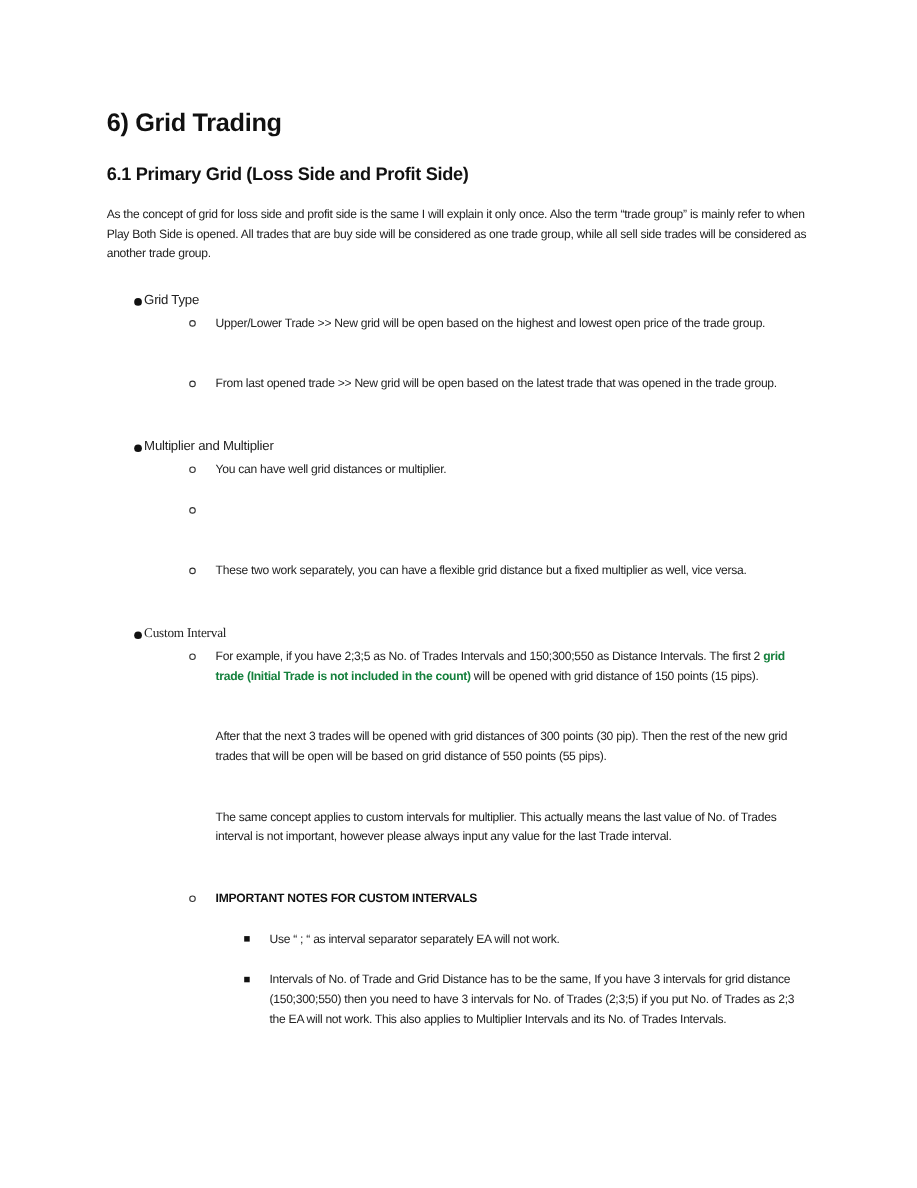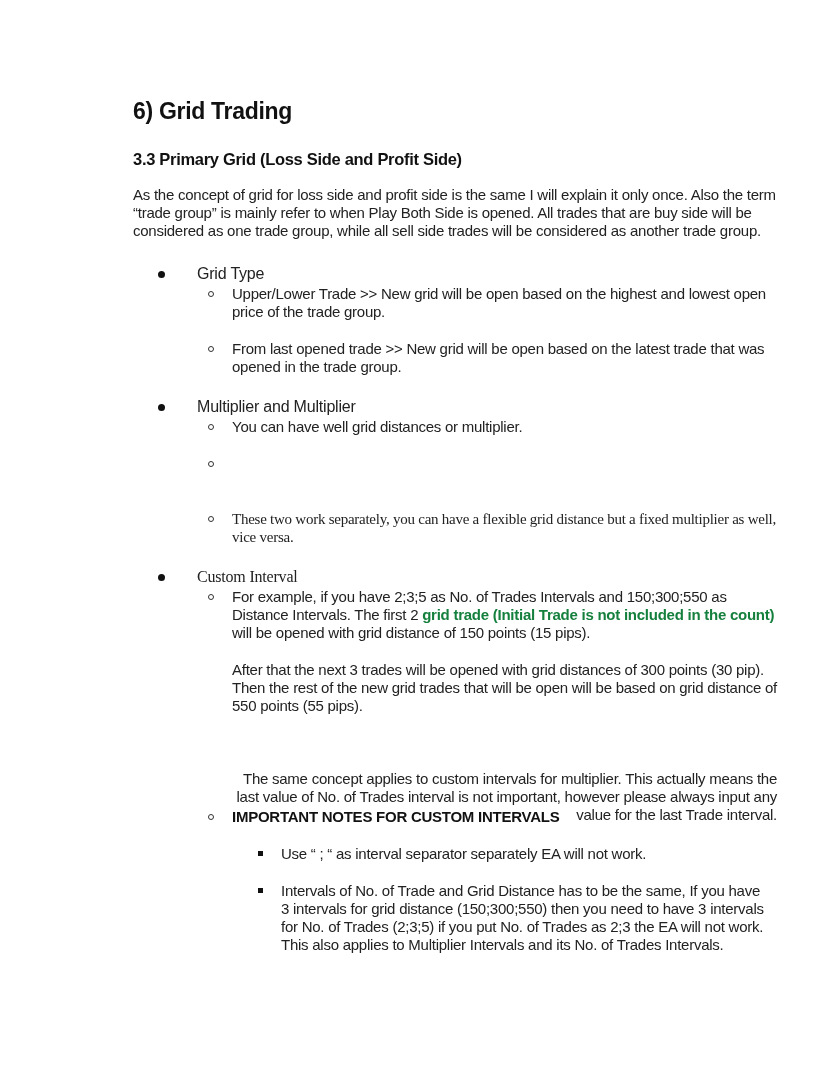--- a/index.html
+++ b/index.html
@@ -11,56 +11,56 @@
       width: 834px;
       height: 1080px;
       position: relative;
       overflow: hidden;
       font-family: "Liberation Sans", sans-serif;
       color: #1a1a1a;
     }
     .page {
       position: absolute;
       left: 0; top: 0;
-      width: 678px; height: 1080px; margin-left: 36px;
+      width: 678px; height: 1080px;
     }
     .h1 {
       position: absolute;
       left: 97px; top: 98px;
       font-size: 23px;
       font-weight: bold;
       letter-spacing: -0.3px;
       margin: 0;
       color: #111;
     }
     .h2 {
       position: absolute;
       left: 97px; top: 150px;
       font-size: 16.5px;
       font-weight: bold;
       letter-spacing: -0.3px;
       margin: 0;
       color: #111;
     }
     .text {
-      font-size: 15px;
+      font-size: 11px;
       line-height: 18px;
       letter-spacing: -0.25px;
       color: #222;
     }
     .intro {
       position: absolute;
       left: 97px; top: 186px;
       width: 650px;
       margin: 0;
     }
     .l1 {
       position: absolute;
-      left: 161px;
-      font-size: 16px;
+      left: 131px;
+      font-size: 12px;
       letter-spacing: -0.2px;
       color: #222;
     }
     .b1 {
       position: absolute;
       left: 122px;
       width: 7px; height: 7px;
       border-radius: 50%;
       background: #111;
     }
@@ -91,52 +91,52 @@
       margin: 0;
     }
     b { font-weight: bold; color: #15803d; }
   </style>
 </head>
 <body>
 
 <div class="page">
 
   <h1 class="h1">6) Grid Trading</h1>
-  <h2 class="h2">3.3 Primary Grid (Loss Side and Profit Side)</h2>
+  <h2 class="h2">6.1 Primary Grid (Loss Side and Profit Side)</h2>
   <p class="intro text">As the concept of grid for loss side and profit side is the same I will explain it only once. Also the term “trade group” is mainly refer to when Play Both Side is opened. All trades that are buy side will be considered as one trade group, while all sell side trades will be considered as another trade group.</p>
 
   <span class="b1" style="top:271px;"></span>
   <div class="l1" style="top:265px;">Grid Type</div>
 
   <span class="b2" style="top:291px;"></span>
   <p class="l2 text" style="top:285px;">Upper/Lower Trade &gt;&gt; New grid will be open based on the highest and lowest open price of the trade group.</p>
 
   <span class="b2" style="top:346px;"></span>
   <p class="l2 text" style="top:340px;">From last opened trade &gt;&gt; New grid will be open based on the latest trade that was opened in the trade group.</p>
 
   <span class="b1" style="top:404px;"></span>
   <div class="l1" style="top:398px;">Multiplier and Multiplier</div>
 
   <span class="b2" style="top:424px;"></span>
   <p class="l2 text" style="top:418px;">You can have well grid distances or multiplier.</p>
 
   <span class="b2" style="top:461px;"></span>
 
   <span class="b2" style="top:516px;"></span>
-  <p class="l2 text" style="top:510px;font-family:Liberation Serif, serif;">These two work separately, you can have a flexible grid distance but a fixed multiplier as well, vice versa.</p>
+  <p class="l2 text" style="top:510px;">These two work separately, you can have a flexible grid distance but a fixed multiplier as well, vice versa.</p>
 
   <span class="b1" style="top:574px;"></span>
   <div class="l1" style="top:568px;font-family:Liberation Serif, serif;">Custom Interval</div>
 
   <span class="b2" style="top:594px;"></span>
   <p class="l2 text" style="top:588px;"><span>For example, if you have 2;3;5 as No. of Trades Intervals and 150;300;550 as Distance Intervals. The first 2 </span><b>grid trade (Initial Trade is not included in the count)</b><span> will be opened with grid distance of 150 points (15 pips).</span></p>
 
   <p class="l2 text" style="top:661px;">After that the next 3 trades will be opened with grid distances of 300 points (30 pip). Then the rest of the new grid trades that will be open will be based on grid distance of 550 points (55 pips).</p>
 
-  <p class="l2 text" style="top:770px;text-align:right;">The same concept applies to custom intervals for multiplier. This actually means the last value of No. of Trades interval is not important, however please always input any value for the last Trade interval.</p>
+  <p class="l2 text" style="top:734px;">The same concept applies to custom intervals for multiplier. This actually means the last value of No. of Trades interval is not important, however please always input any value for the last Trade interval.</p>
 
   <span class="b2" style="top:814px;"></span>
   <p class="l2 text" style="top:808px; font-weight:bold; color:#111;">IMPORTANT NOTES FOR CUSTOM INTERVALS</p>
 
   <span class="b3" style="top:851px;"></span>
   <p class="l3 text" style="top:845px;">Use “ ; “ as interval separator separately EA will not work.</p>
 
   <span class="b3" style="top:888px;"></span>
   <p class="l3 text" style="top:882px;">Intervals of No. of Trade and Grid Distance has to be the same, If you have 3 intervals for grid distance (150;300;550) then you need to have 3 intervals for No. of Trades (2;3;5) if you put No. of Trades as 2;3 the EA will not work. This also applies to Multiplier Intervals and its No. of Trades Intervals.</p>
 

